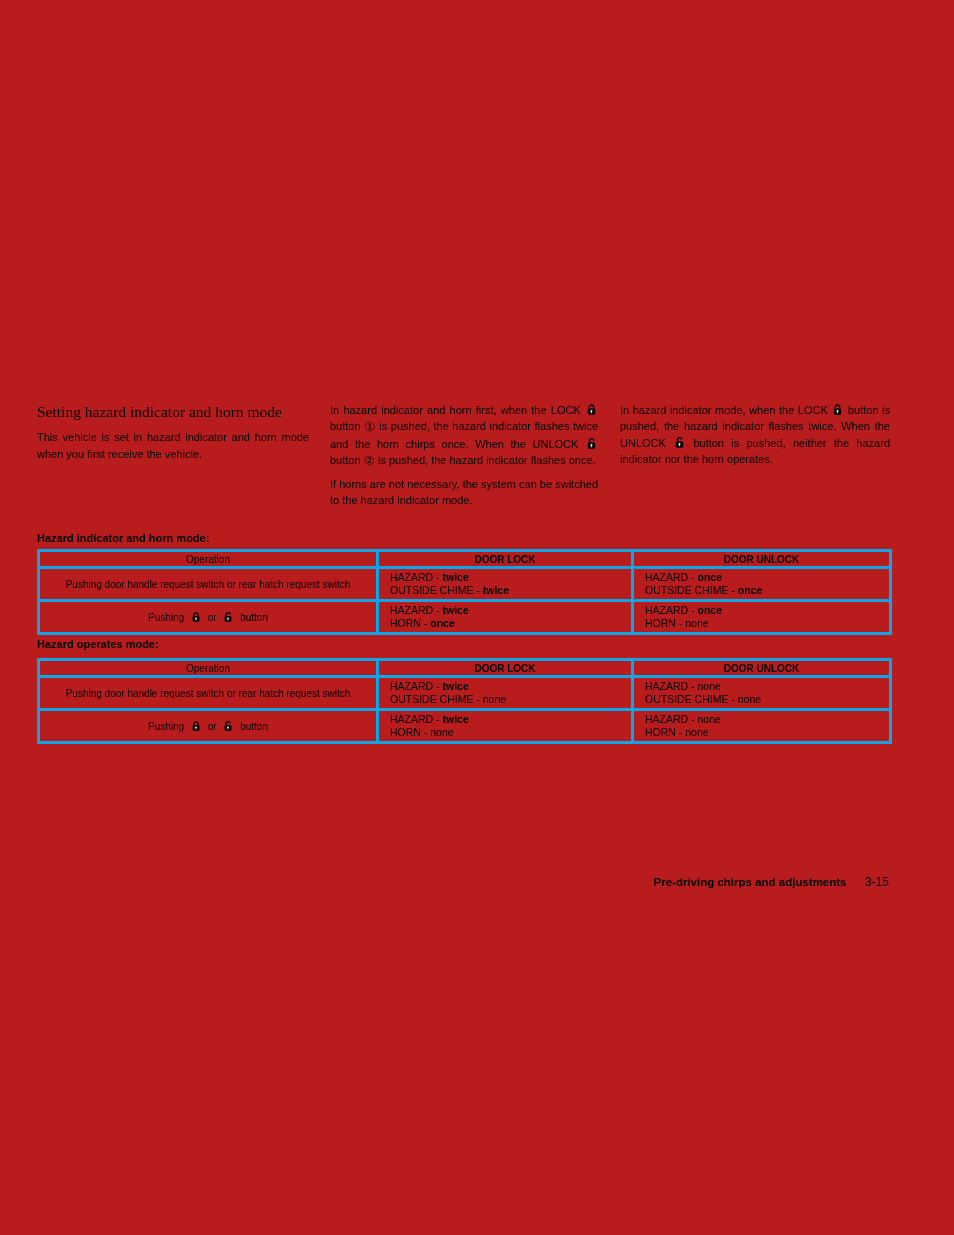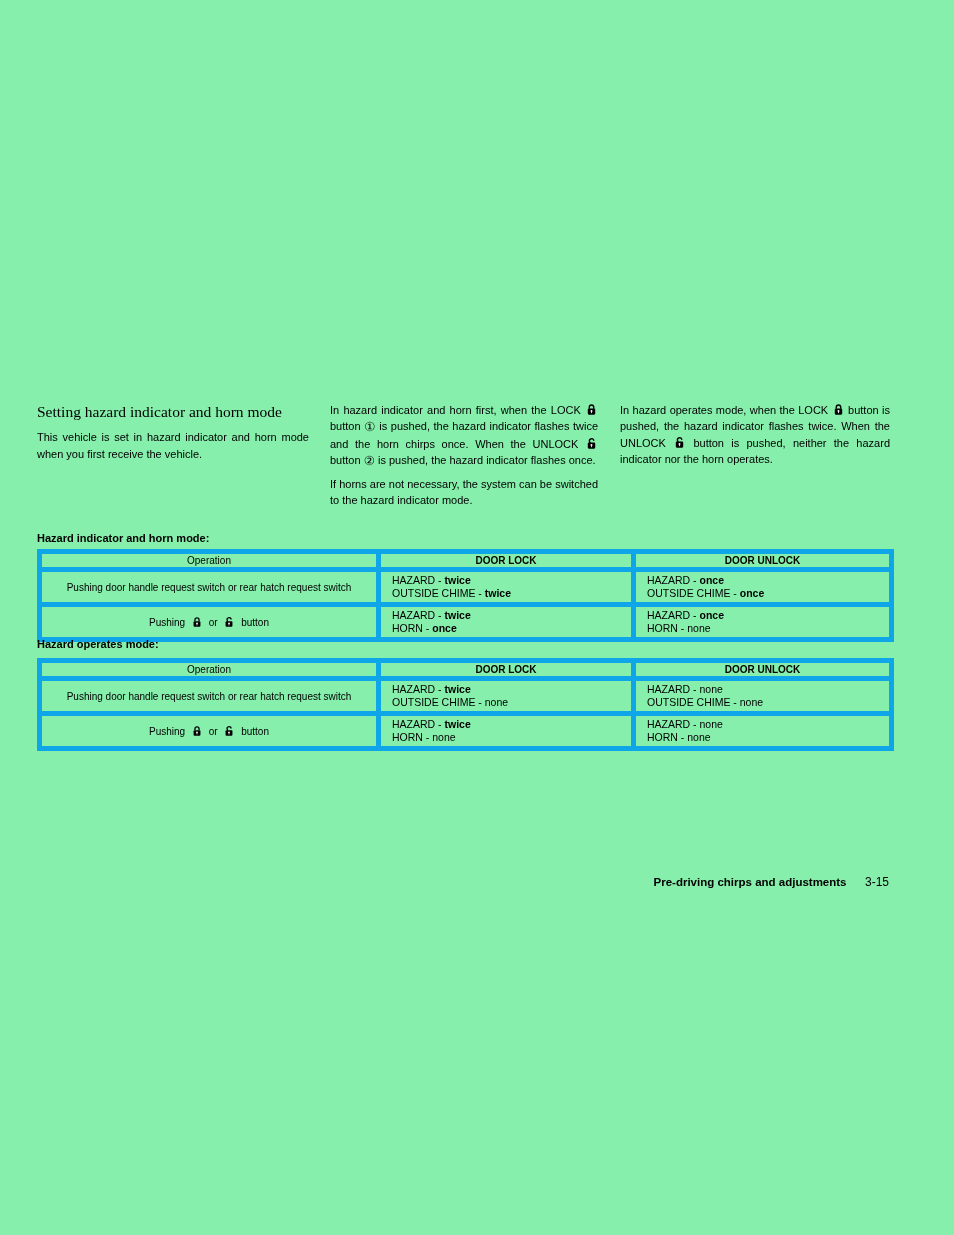--- a/index.html
+++ b/index.html
@@ -1,34 +1,34 @@
 <!DOCTYPE html>
 <html><head>
 <meta charset="utf-8">
 <style>
   * { margin:0; padding:0; box-sizing:border-box; }
   html,body { background:#fff; }
   body { font-family:"Liberation Sans", sans-serif; color:#000; }
-  .page { position:relative; width:954px; height:1235px; background:#86efac; overflow:hidden; }
+  .page { position:relative; width:954px; height:1235px; background:#b91c1c; overflow:hidden; }
 
   .col { position:absolute; font-size:11px; line-height:16.4px; text-align:justify; }
   .col p { margin-bottom:6px; }
 
   .heading { font-family:"Liberation Serif", serif; font-size:15.5px; line-height:1.25; font-weight:400; text-align:left; margin-bottom:8px; }
 
   .icon { display:inline-block; vertical-align:-2px; line-height:0; }
   .callout { font-size:12.5px; vertical-align:-1px; }
 
   .table-caption { position:absolute; left:37px; font-size:11px; font-weight:bold; }
 
   table.spec-table { position:absolute; left:37px; width:852px; border-collapse:collapse; table-layout:fixed; }
   .spec-table col.c1 { width:339px; }
   .spec-table col.c2 { width:255px; }
   .spec-table col.c3 { width:258px; }
-  .spec-table th, .spec-table td { border:5px solid #0ea5e9; }
+  .spec-table th, .spec-table td { border:3px solid #0ea5e9; }
   .spec-table th { font-size:10px; font-weight:normal; text-align:center; height:17px; padding:1px 4px; }
   .spec-table th.bold-h { font-weight:bold; }
   .spec-table td.op { text-align:center; font-size:10px; padding:3px 8px; height:31px; vertical-align:middle; }
   .spec-table td.res { font-size:10.5px; padding:2px 5px 3px 11px; vertical-align:top; }
   .spec-table td.res .line { line-height:12.5px; }
   .spec-table td.op .icon { vertical-align:-2px; margin:0 3px; }
 
   .footer { position:absolute; top:872px; right:65px; text-align:right; white-space:nowrap; }
   .footer .footer-section { font-size:11.5px; font-weight:bold; }
   .footer .footer-page { font-size:12px; margin-left:14px; }
@@ -63,21 +63,21 @@
           </svg></span>
       <span>button</span>
       <span class="callout">②</span>
       <span>is pushed, the hazard indicator flashes once.</span>
     </p>
     <p>If horns are not necessary, the system can be switched to the hazard indicator mode.</p>
   </div>
 
   <div class="col" style="left:620px; top:402px; width:270px;">
     <p>
-      <span>In hazard operates mode, when the LOCK</span>
+      <span>In hazard indicator mode, when the LOCK</span>
       <span class="icon"><svg width="13" height="13" viewBox="0 0 14 14">
             <path d="M4.6 6.2 V4.6 a2.4 2.4 0 0 1 4.8 0 V6.2" fill="none" stroke="#000" stroke-width="1.5"></path>
             <rect x="3" y="6" width="8" height="6.6" rx="1.2" fill="#000"></rect>
             <circle cx="7" cy="8.6" r="1.05" fill="#fff"></circle>
             <rect x="6.55" y="9" width="0.9" height="2" fill="#fff"></rect>
           </svg></span>
       <span>button is pushed, the hazard indicator flashes twice. When the UNLOCK</span>
       <span class="icon"><svg width="13" height="13" viewBox="0 0 14 14">
             <path d="M5 6.1 V4.4 a2.4 2.4 0 0 1 4.8 0 V5" fill="none" stroke="#000" stroke-width="1.5" transform="rotate(-20 7 5)"></path>
             <rect x="3" y="6" width="8" height="6.6" rx="1.2" fill="#000"></rect>

